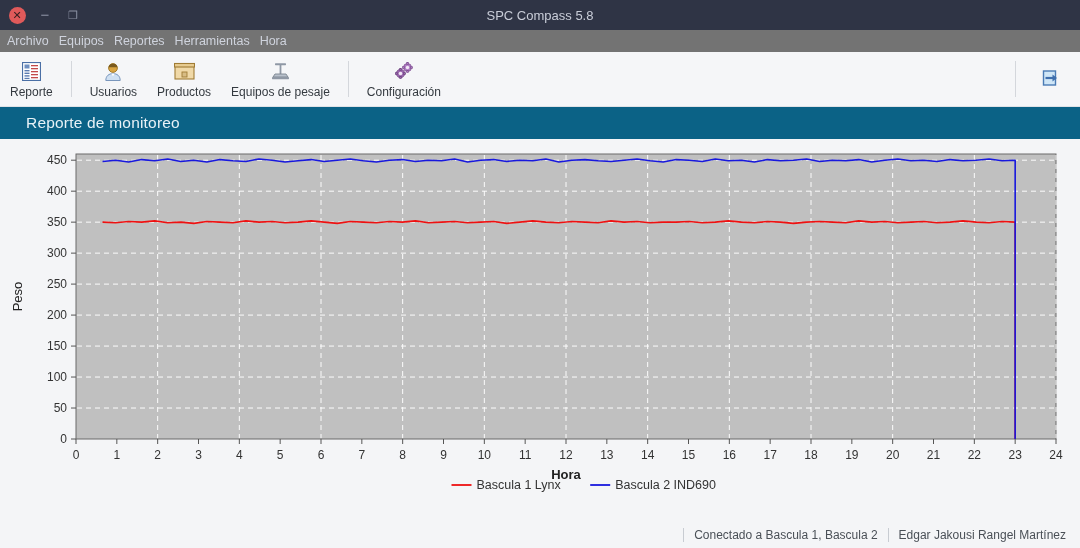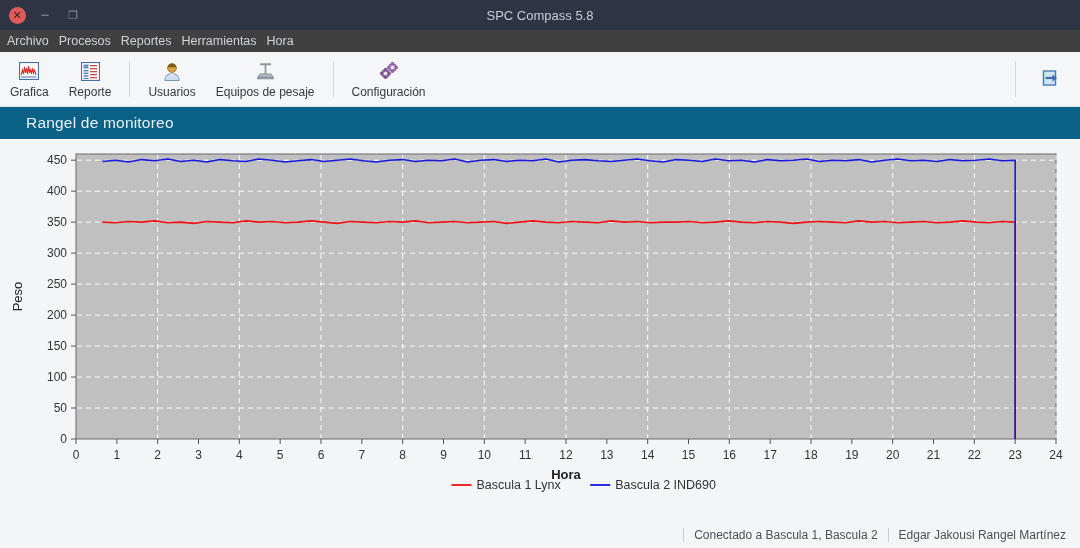--- a/index.html
+++ b/index.html
@@ -35,21 +35,21 @@
   .max-glyph { color: #8b91a3; font-size: 11px; line-height: 1; }
   .titlebar-title {
     position: absolute; left: 0; right: 0; text-align: center;
     color: #c9cdd8; font-size: 13px;
     pointer-events: none;
   }
 
   
   .menubar {
     height: 22px; width: 100%;
-    background: #404040;
+    background: #737373;
     display: flex; align-items: center;
     padding-left: 2px;
     text-align: center;
   }
   .menu-item {
     color: #cfd3dd; font-size: 12.5px;
     padding: 2px 5px; cursor: pointer; white-space: nowrap;
   }
 
   
@@ -132,39 +132,29 @@
     <span class="min-glyph">−</span>
   </div>
   <div class="win-btn">
     <span class="max-glyph">❐</span>
   </div>
   <div class="titlebar-title">SPC Compass 5.8</div>
 </div>
 
 <div class="menubar">
   <div class="menu-item">Archivo</div>
-  <div class="menu-item">Procesos</div>
+  <div class="menu-item">Equipos</div>
   <div class="menu-item">Reportes</div>
   <div class="menu-item">Herramientas</div>
   <div class="menu-item">Hora</div>
 </div>
 
 <div class="toolbar">
 
   <div class="tb-group">
-    <div class="tb-btn">
-      <span class="tb-icon">
-        <svg width="20" height="18" viewBox="0 0 20 18">
-          <rect x="0.5" y="0.5" width="19" height="17" fill="#ffffff" stroke="#4a6fa5" stroke-width="1.2"></rect>
-          <polyline points="2,13 3.5,8 4.5,12 5.5,5 6.5,11 7.5,6 8.5,12 9.5,4 10.5,11 11.5,7 12.5,12 13.5,6 14.5,11 15.5,8 17,13" fill="none" stroke="#d83030" stroke-width="1.1"></polyline>
-          <line x1="2" y1="15" x2="17.5" y2="15" stroke="#4a6fa5" stroke-width="1"></line>
-        </svg>
-      </span>
-      <span class="tb-label">Grafica</span>
-    </div>
 
 
     <div class="tb-btn">
       <span class="tb-icon">
         <svg width="19" height="19" viewBox="0 0 19 19">
           <rect x="0.5" y="0.5" width="18" height="18" fill="#ffffff" stroke="#4a6fa5" stroke-width="1.2"></rect>
           <rect x="2.5" y="2.5" width="5" height="4" fill="#6f8fc0"></rect>
           <g fill="#5b7bb0">
             <rect x="2.5" y="8" width="5" height="1.4"></rect>
             <rect x="2.5" y="10.6" width="5" height="1.4"></rect>
@@ -192,20 +182,30 @@
         <svg width="18" height="19" viewBox="0 0 18 19">
           <circle cx="9" cy="6" r="4.4" fill="#d9a441" stroke="#9a7322" stroke-width="0.9"></circle>
           <path d="M9 1.8 C6 1.8 4.8 3.2 4.8 5.2 L13.2 5.2 C13.2 3.2 12 1.8 9 1.8 Z" fill="#7a5a1e"></path>
           <path d="M1.8 18.5 C1.8 13.8 5 11.6 9 11.6 C13 11.6 16.2 13.8 16.2 18.5 Z" fill="#cfe0f2" stroke="#6d8cb5" stroke-width="0.9"></path>
           <path d="M7.4 11.8 L9 14.2 L10.6 11.8 L9.9 11.6 L8.1 11.6 Z" fill="#ffffff"></path>
         </svg>
       </span>
       <span class="tb-label">Usuarios</span>
     </div>
 
+    <div class="tb-btn">
+      <span class="tb-icon">
+        <svg width="21" height="18" viewBox="0 0 21 18">
+          <rect x="1" y="4.5" width="19" height="12.5" fill="#f0d9a8" stroke="#a07c35" stroke-width="1.1"></rect>
+          <rect x="0.5" y="1.5" width="20" height="3.5" fill="#e8cd92" stroke="#a07c35" stroke-width="1.1"></rect>
+          <rect x="8" y="10" width="5" height="5" fill="#d8bc84" stroke="#a07c35" stroke-width="0.9"></rect>
+        </svg>
+      </span>
+      <span class="tb-label">Productos</span>
+    </div>
 
     <div class="tb-btn">
       <span class="tb-icon">
         <svg width="21" height="19" viewBox="0 0 21 19">
           <rect x="5" y="1.2" width="11" height="2" rx="0.6" fill="#8f98a5"></rect>
           <rect x="9.6" y="3" width="1.8" height="9" fill="#8f98a5"></rect>
           <path d="M3 15 L18 15 L16 12 L5 12 Z" fill="#b9c1cc" stroke="#7a848f" stroke-width="0.9"></path>
           <rect x="2" y="15" width="17" height="2.2" rx="0.6" fill="#8f98a5"></rect>
         </svg>
       </span>
@@ -249,21 +249,21 @@
           <rect x="5.5" y="4" width="12" height="14" fill="#cfe6f7" stroke="#4a7bb5" stroke-width="1.4"></rect>
           <line x1="7.5" y1="11" x2="15.5" y2="11" stroke="#3f6fae" stroke-width="2.2"></line>
           <polygon points="14.5,7.6 19,11 14.5,14.4" fill="#3f6fae"></polygon>
         </svg>
       </span>
     </div>
   </div>
 </div>
 
 <div class="page-header">
-  <div class="page-header-title">Rangel de monitoreo</div>
+  <div class="page-header-title">Reporte de monitoreo</div>
 </div>
 
 <div class="content">
   <div class="chart-wrap">
     <svg class="chart" id="chart-svg" width="1080" height="383" viewBox="0 0 1080 383">
         <rect x="76" y="15" width="980" height="285" fill="#c0c0c0" stroke="#6b6b6b" stroke-width="1"></rect>
         <line x1="77" y1="269.0217391304348" x2="1055" y2="269.0217391304348" stroke="#ffffff" stroke-width="1" stroke-dasharray="5,4" opacity="0.95"></line>
         <line x1="77" y1="238.04347826086956" x2="1055" y2="238.04347826086956" stroke="#ffffff" stroke-width="1" stroke-dasharray="5,4" opacity="0.95"></line>
         <line x1="77" y1="207.06521739130434" x2="1055" y2="207.06521739130434" stroke="#ffffff" stroke-width="1" stroke-dasharray="5,4" opacity="0.95"></line>
         <line x1="77" y1="176.08695652173913" x2="1055" y2="176.08695652173913" stroke="#ffffff" stroke-width="1" stroke-dasharray="5,4" opacity="0.95"></line>

